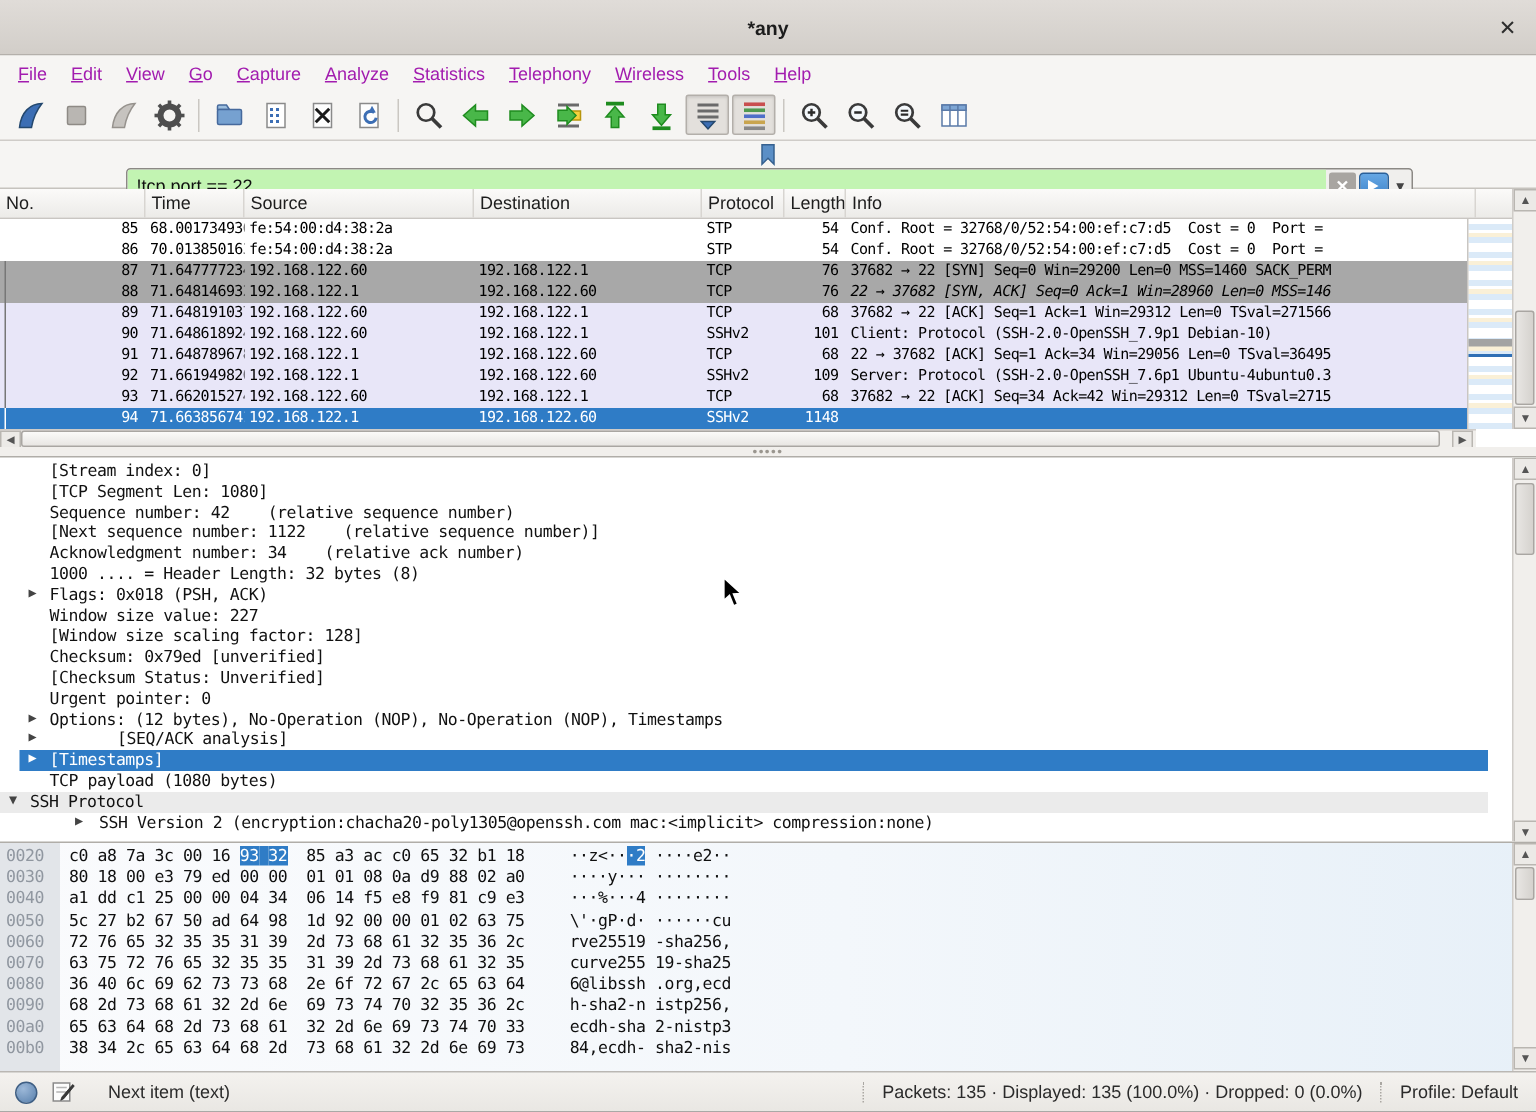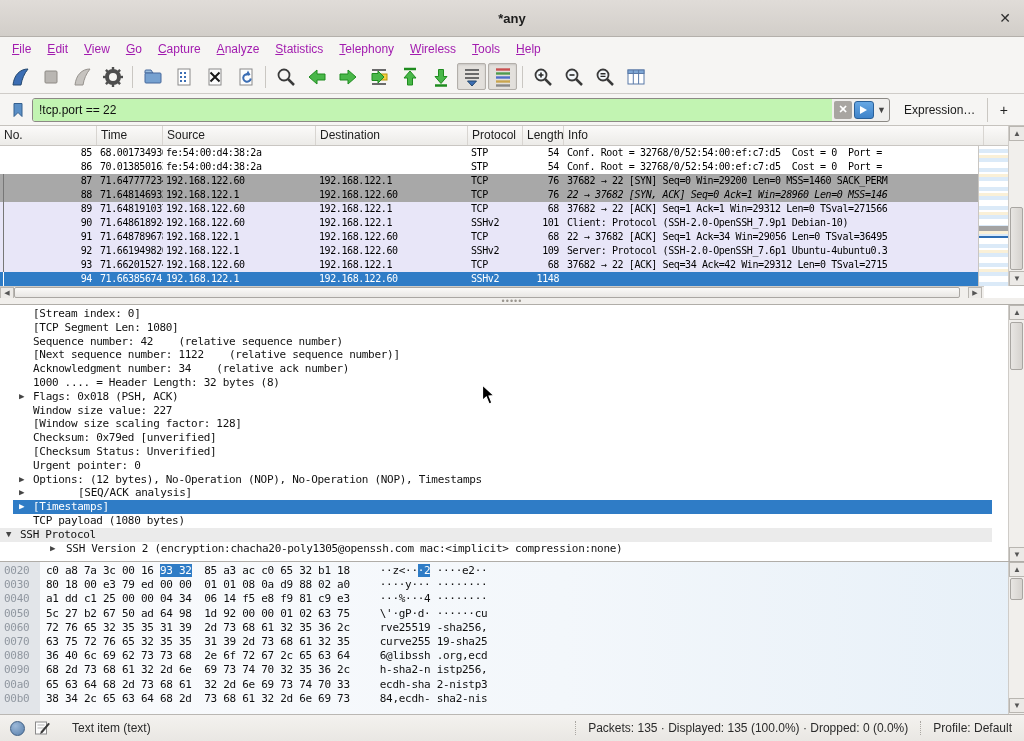--- a/index.html
+++ b/index.html
@@ -26,21 +26,21 @@
   #toolbar { position:absolute; left:0; top:60px; width:1024px; height:34px;
     background:#f6f5f3; border-bottom:1px solid #cfccc8;
     display:flex; align-items:center; padding-left:4px; }
   .tbtn { width:29px; height:27px; display:flex; align-items:center; justify-content:center;
     border:1px solid transparent; border-radius:2px; margin:0 1px; }
   .tbtn.pressed { background:#e3e0dc; border-color:#b3afaa; box-shadow:inset 0 1px 2px rgba(0,0,0,.12); }
   .tsep { width:1px; height:22px; background:#cac7c2; margin:0 4px; }
   
   #filterbar { position:absolute; left:0; top:94px; width:1024px; height:32px;
     background:#f6f5f3; border-bottom:1px solid #c6c3be;
-    display:flex; align-items:center; padding:0 6px; }
+    display:flex; align-items:center; padding:0 6px;flex-direction:column; }
   #bookmark-btn { width:24px; height:24px; display:flex; align-items:center; justify-content:center; }
   #filter-shell { flex:0 0 auto; width:858px; height:24px; margin-left:2px;
     border:1px solid #8c8985; border-radius:3px; background:#f0efed;
     display:flex; align-items:center; overflow:hidden; }
   #filter-input { flex:1; height:100%; background:var(--filterbg);
     display:flex; align-items:center; padding-left:6px;
     font-size:12px; color:#101010; white-space:pre; }
   #filter-clear { width:18px; height:18px; margin:0 2px; background:#a8a5a1; border-radius:2px;
     color:#fff; font-size:11px; font-weight:bold; display:flex; align-items:center; justify-content:center; }
   #filter-apply { width:20px; height:18px; background:linear-gradient(#66a7e4,#3f83c9);
@@ -507,21 +507,21 @@
   <div id="statusbar">
     <span id="expert-btn"></span>
     <span id="annot-btn">
       <svg width="16" height="16" viewBox="0 0 16 16">
         <rect x="1.5" y="2" width="11" height="12" fill="#fcfcfc" stroke="#8a8a8a"></rect>
         <line x1="3.5" y1="5" x2="10.5" y2="5" stroke="#b5b5b5"></line>
         <line x1="3.5" y1="8" x2="10.5" y2="8" stroke="#b5b5b5"></line>
         <path d="M14.5 3 l1 1 -7 8.5 -2 1 0.8 -2.2 z" fill="#3a3a3a" stroke="#222" stroke-width="0.5"></path>
       </svg>
     </span>
-    <span id="status-field">Text item (text)</span>
+    <span id="status-field">Next item (text)</span>
     <span id="status-right">
       <span id="status-packets">Packets: 135 · Displayed: 135 (100.0%) · Dropped: 0 (0.0%)</span>
       <span id="status-profile">Profile: Default</span>
     </span>
   </div>
 
   <svg id="cursor" width="15" height="22" viewBox="0 0 15 22">
     <path d="M1.5 1 L1.5 16.5 L5.3 13 L8.1 20 L10.9 18.8 L8.1 12.1 L13.2 11.7 Z" fill="#000" stroke="#fff" stroke-width="1.2"></path>
   </svg>
 

